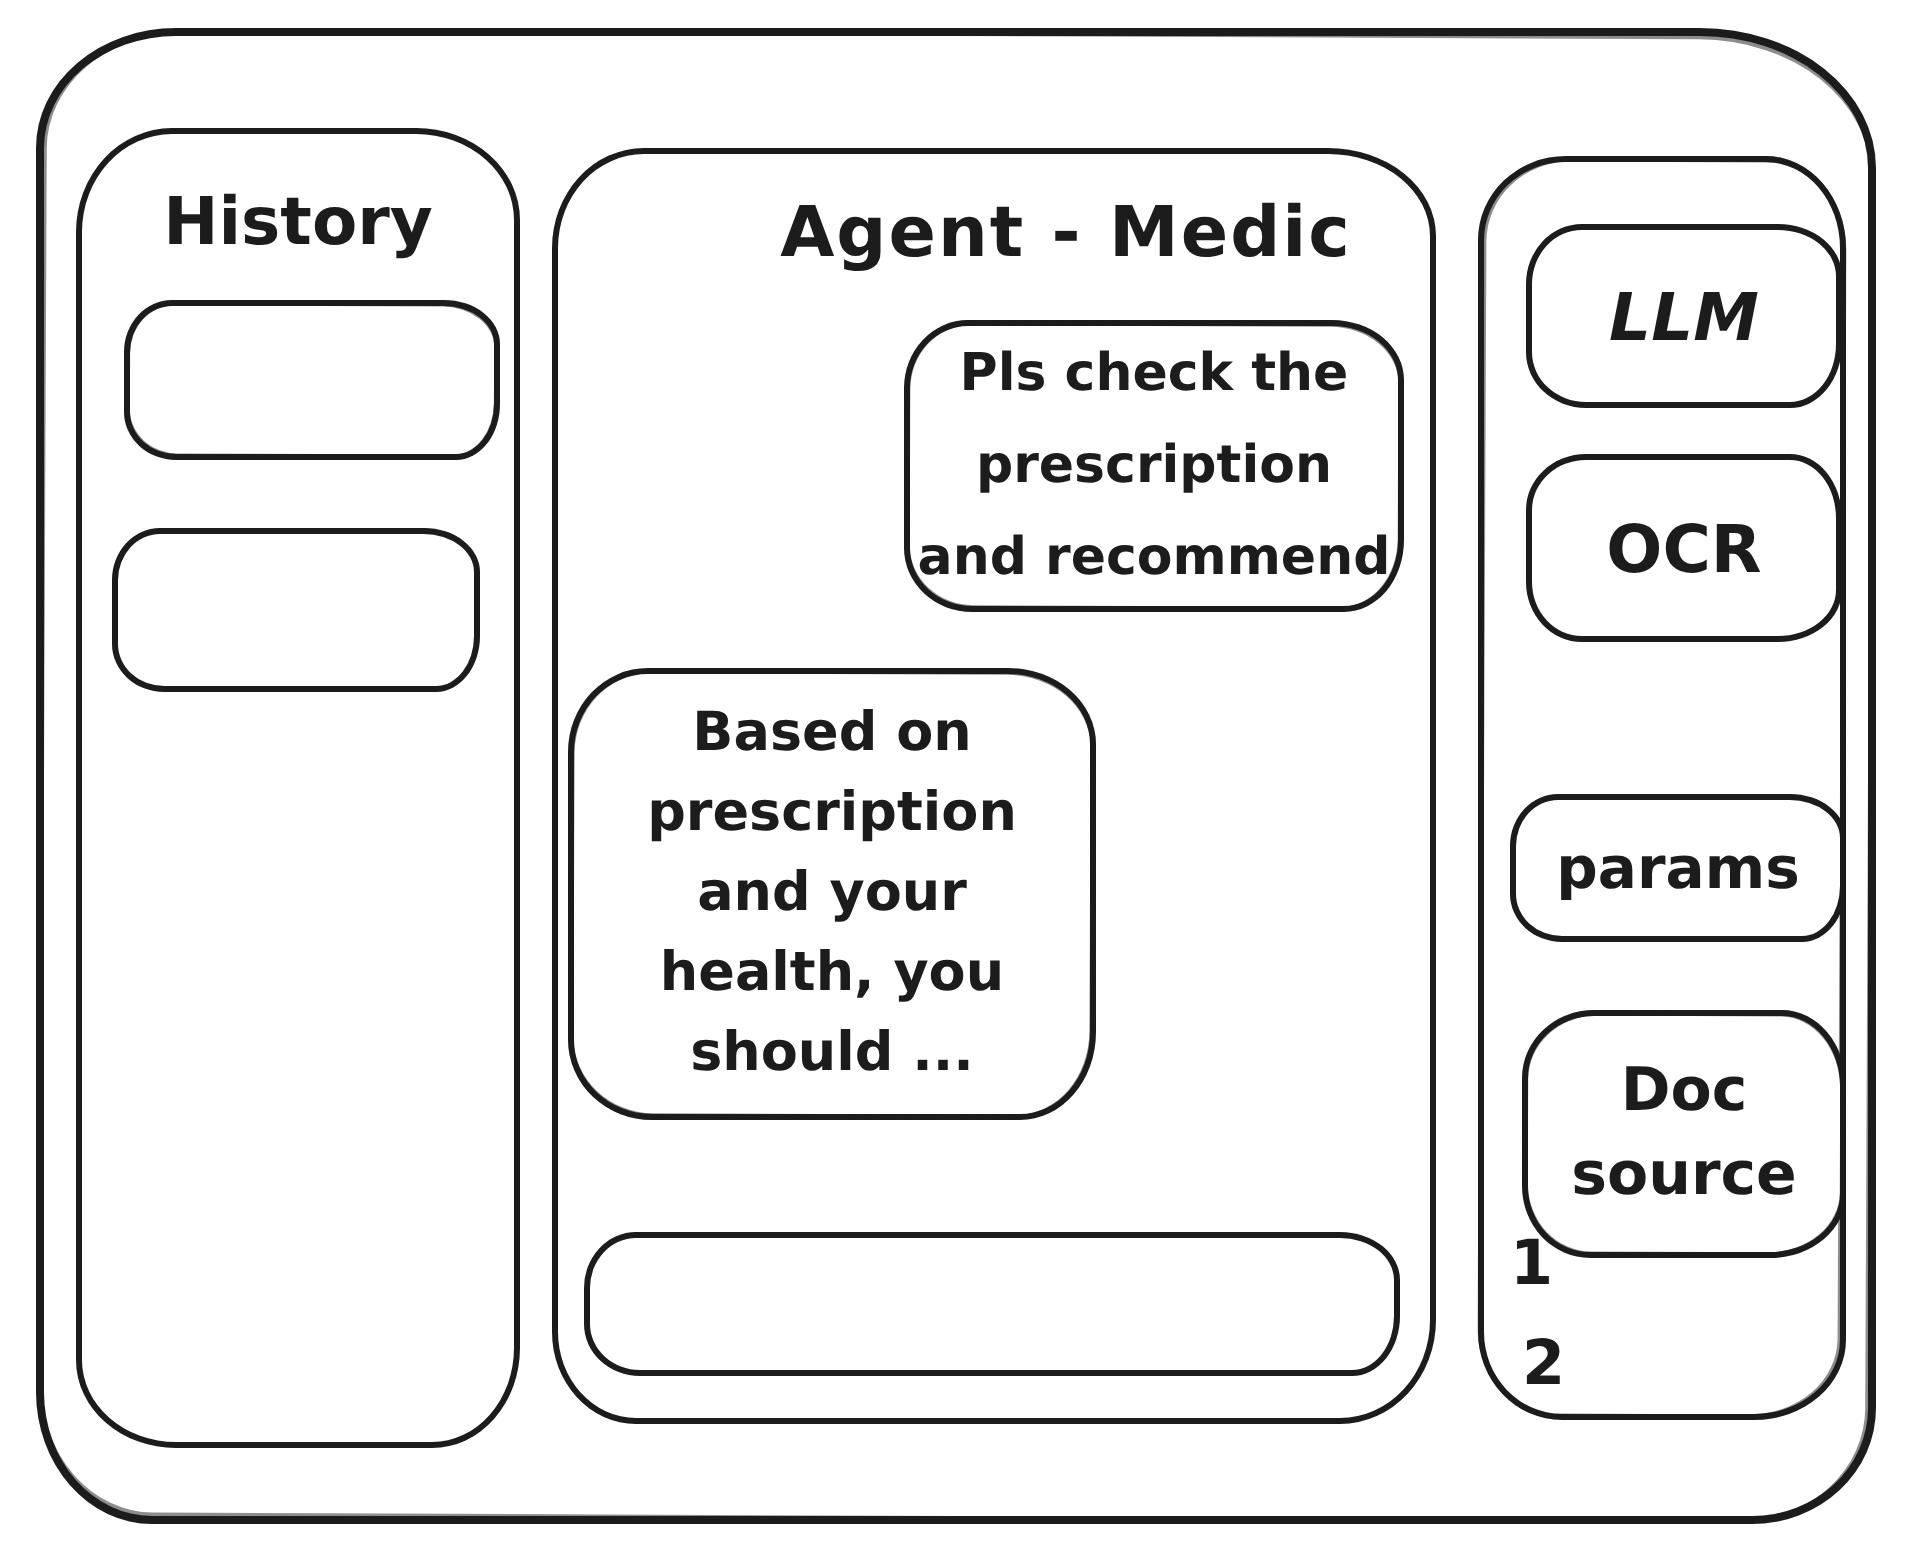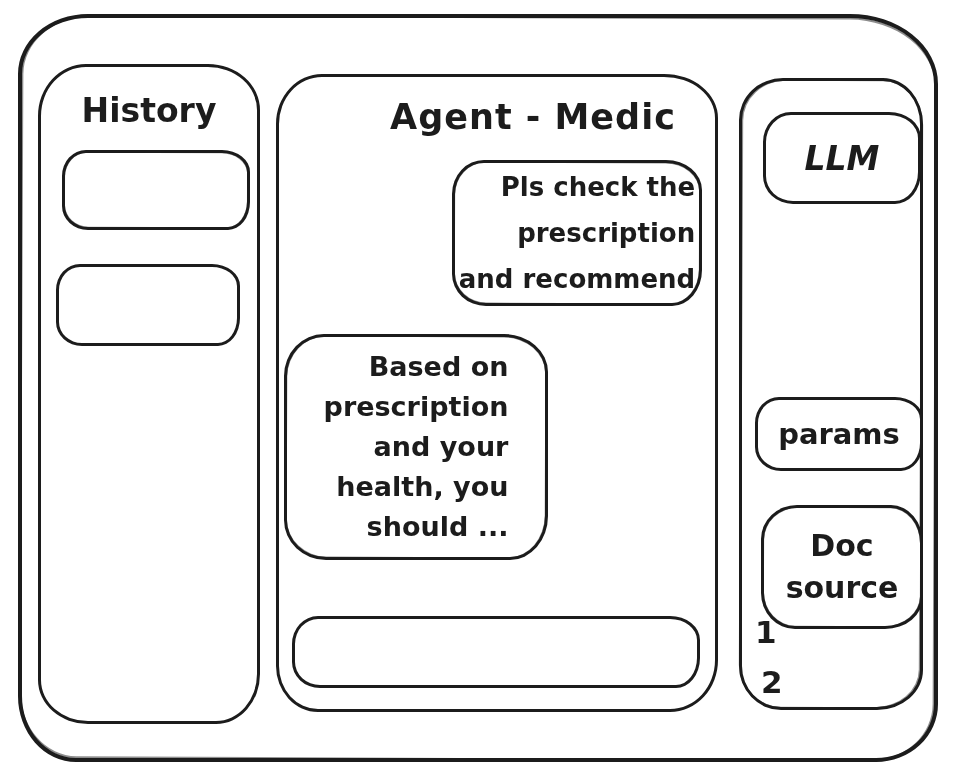--- a/index.html
+++ b/index.html
@@ -70,21 +70,21 @@
     text-align: center;
     font-size: 35px;
     font-weight: bold;
     letter-spacing: 1px;
     padding-left: 36px;
   }
   .bubble {
     display: flex;
     align-items: center;
     justify-content: center;
-    text-align: right;
+    text-align: center;
     white-space: pre-line;
     font-weight: bold;
   }
   .bubble.user {
     left: 452px; top: 160px; width: 250px; height: 146px;
     border-radius: 32px 36px 30px 34px / 34px 30px 36px 32px;
     font-size: 26px;
     line-height: 46px;
   }
   .bubble.assistant {
@@ -168,19 +168,20 @@
 and recommend</div>
   <div class="sk bubble assistant dbl">Based on
 prescription
 and your
 health, you
 should ...</div>
   <input class="sk chat-input" type="text" value="" style="">
 
   <div class="sk tools-sidebar dbl"></div>
   <div class="sk tool-btn llm">LLM</div>
+  <div class="sk tool-btn ocr">OCR</div>
   <div class="sk tool-btn params">params</div>
   <div class="sk tool-btn doc dbl">Doc
 source</div>
   <div class="doc-num n1">1</div>
   <div class="doc-num n2">2</div>
 
 </div>
 
 </body></html>

